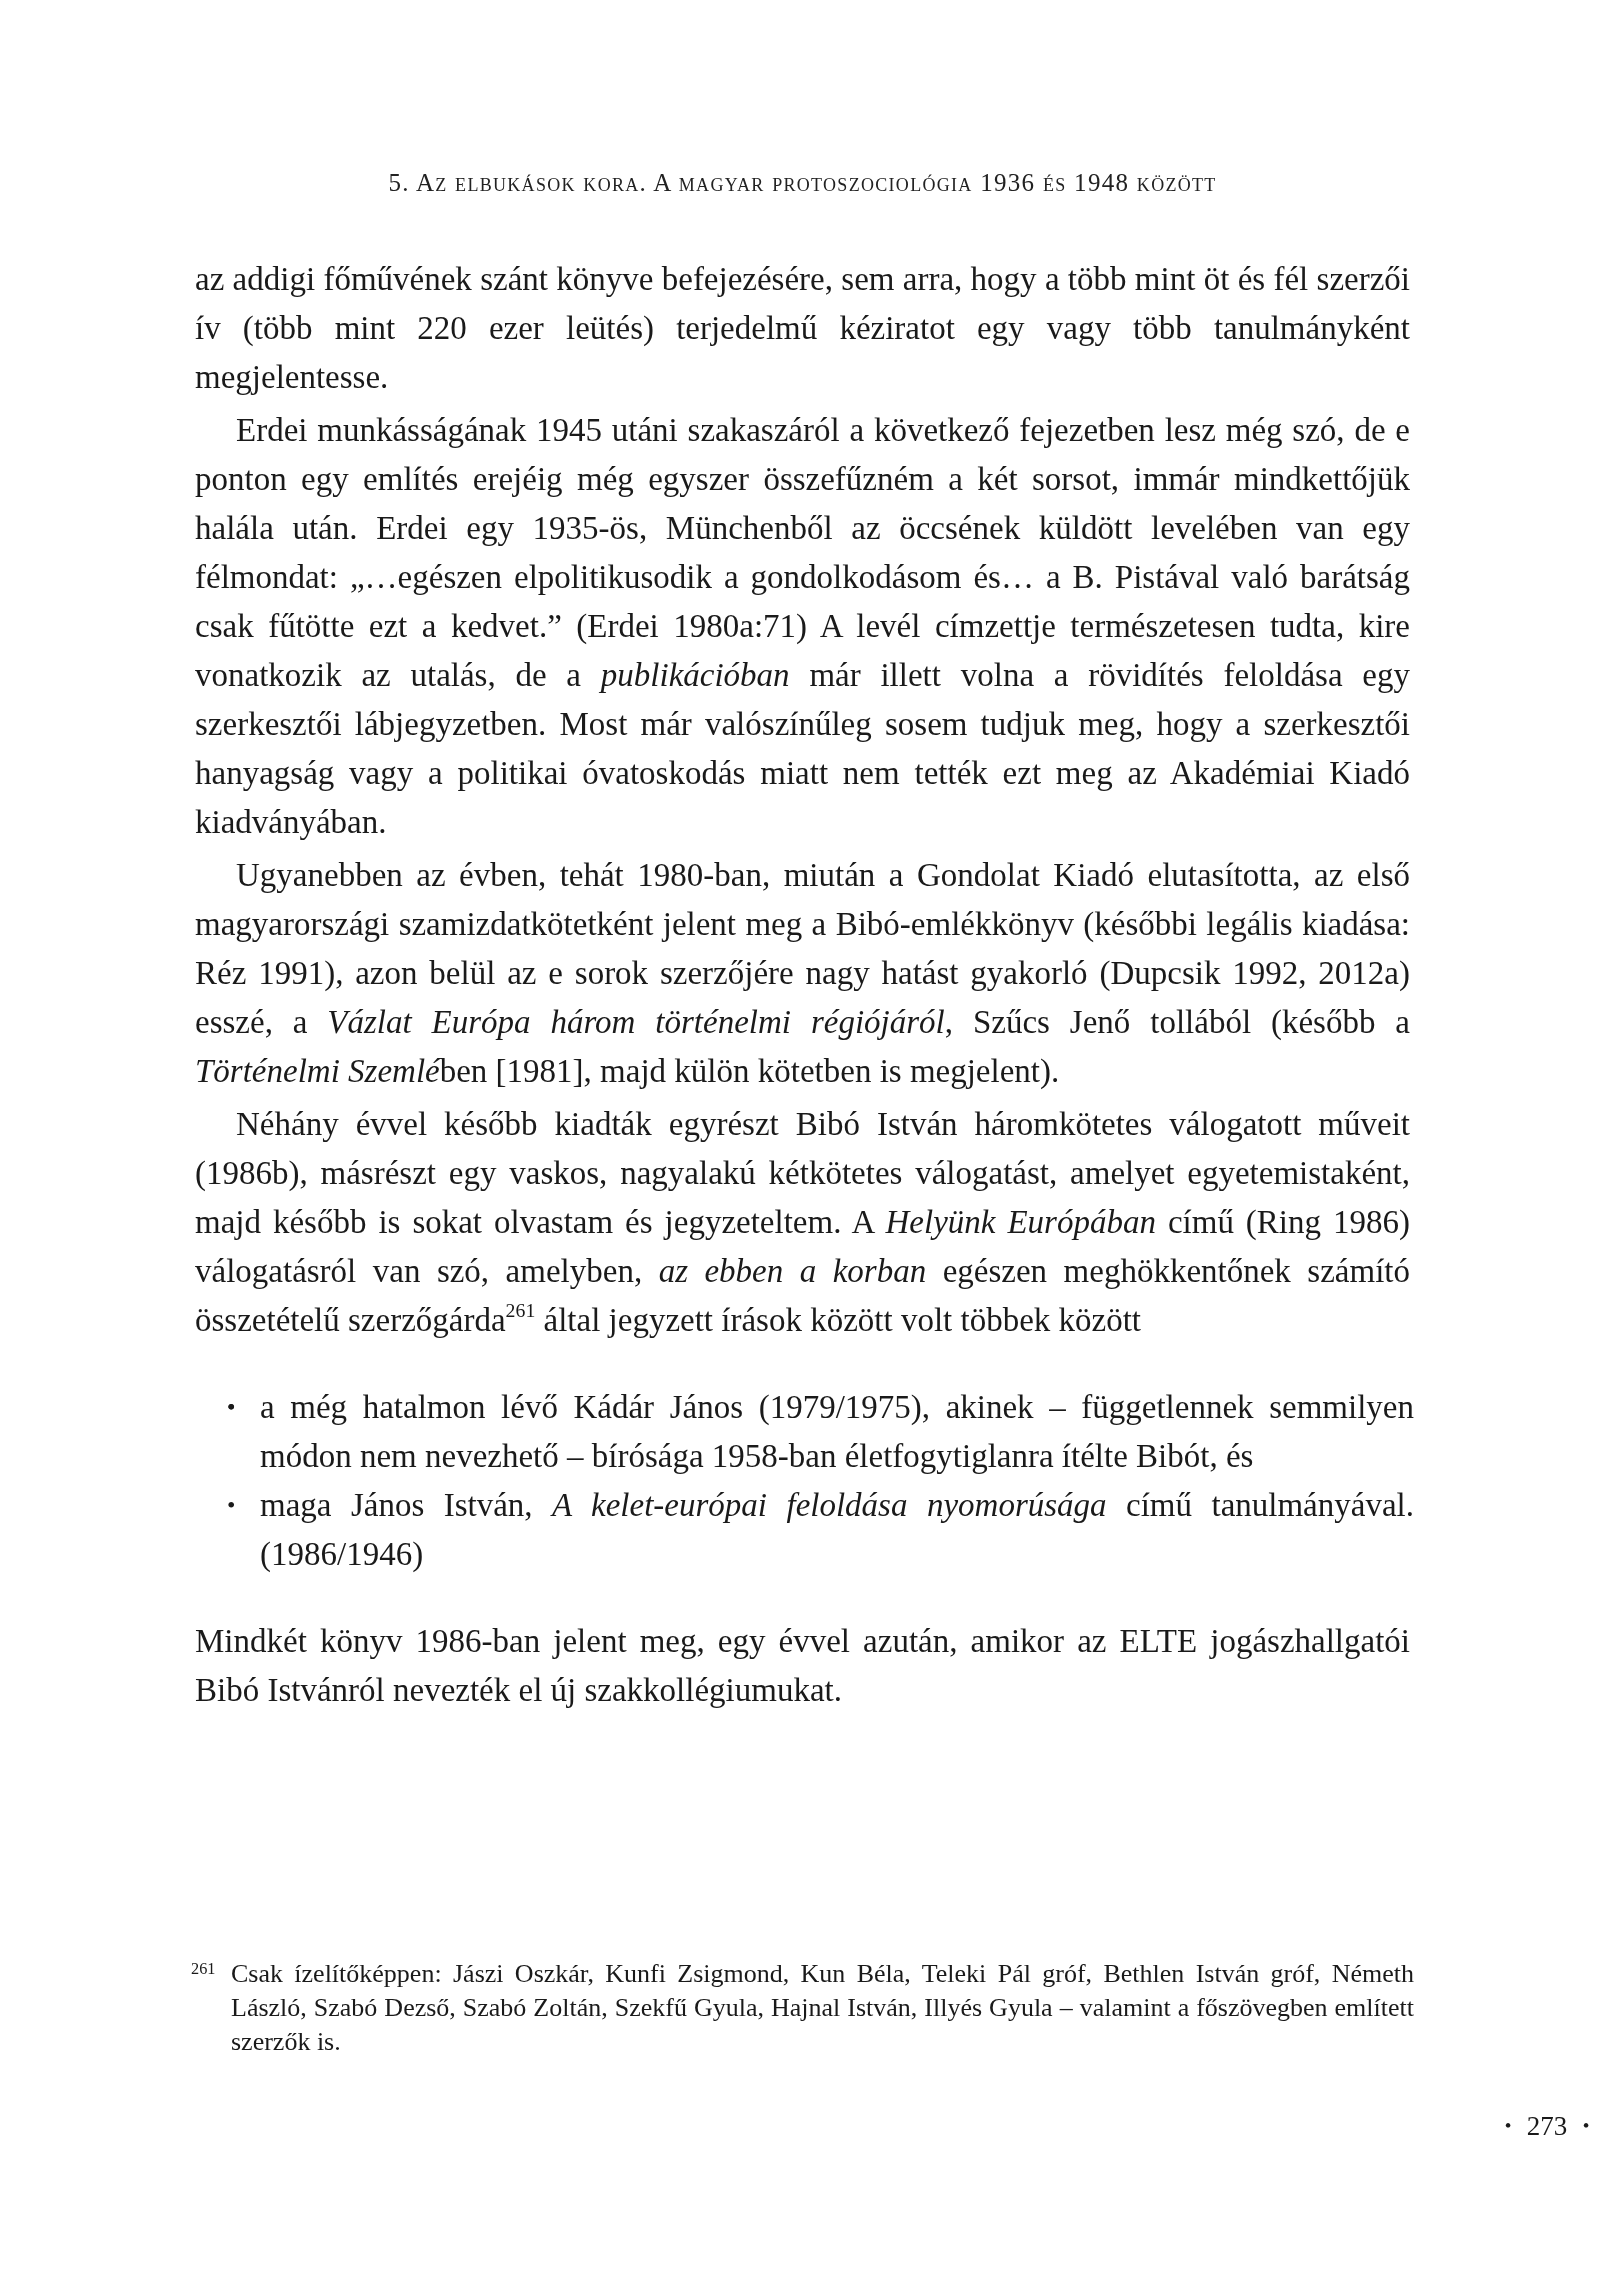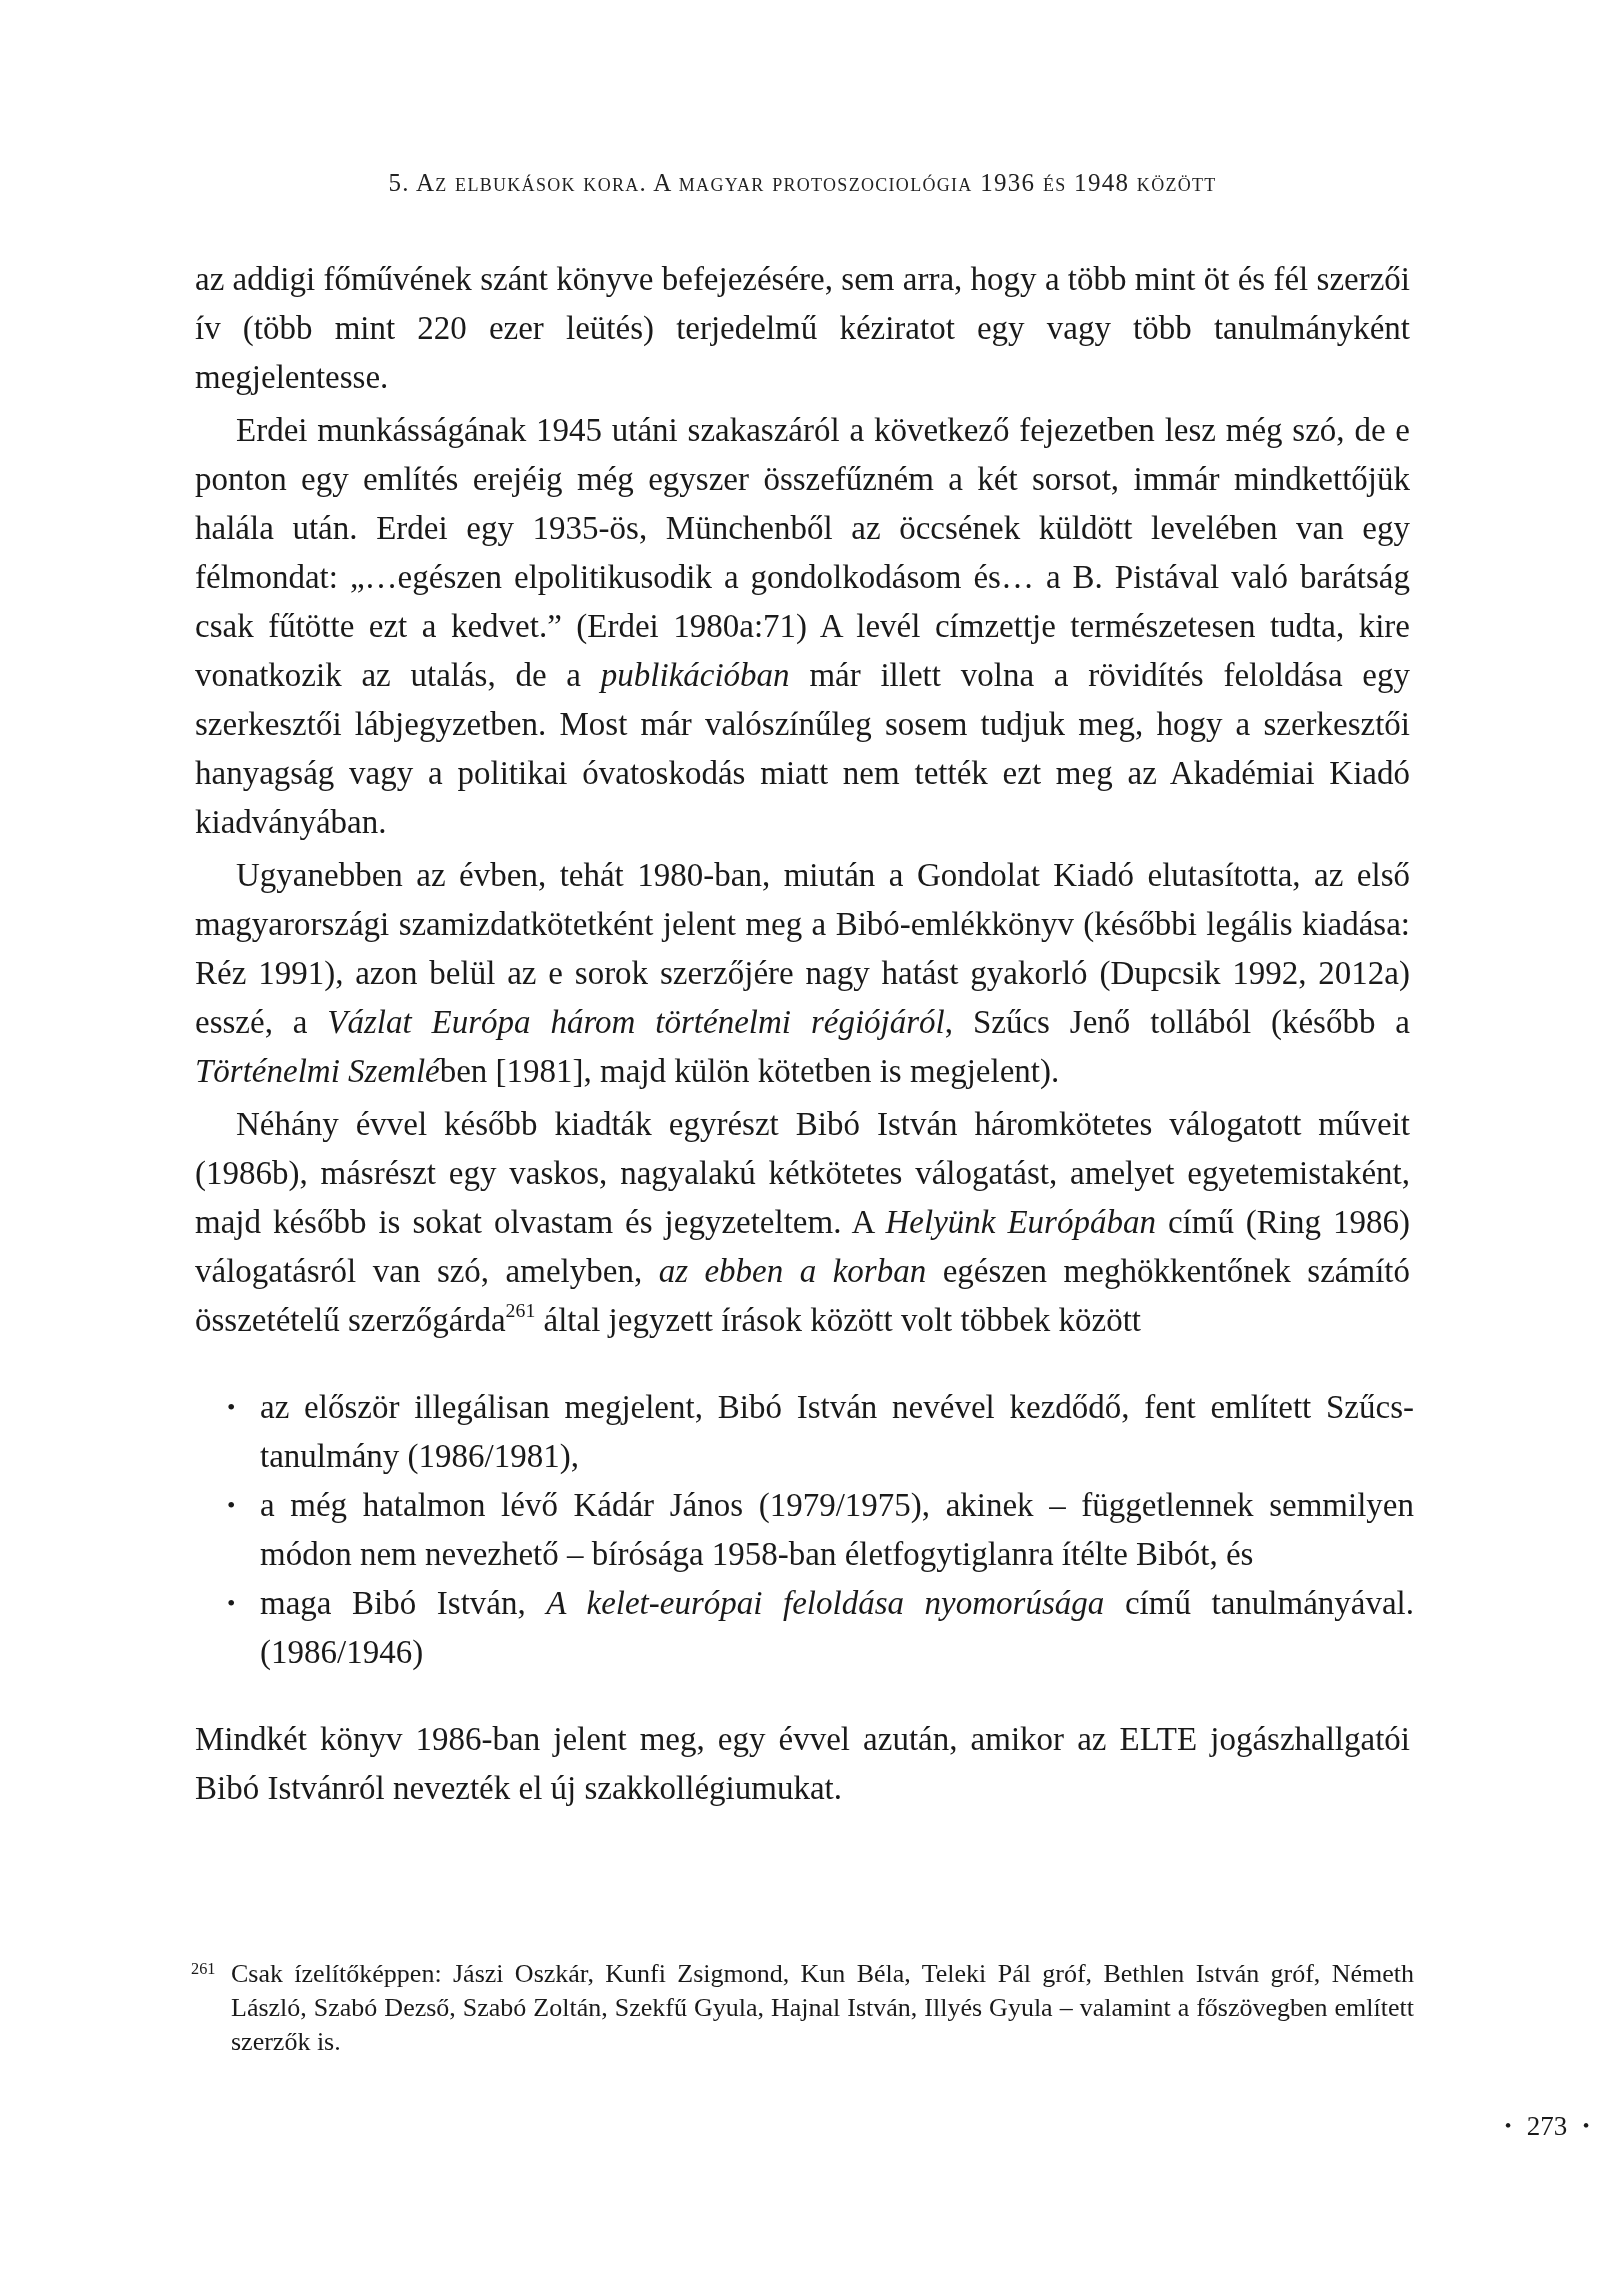--- a/index.html
+++ b/index.html
@@ -33,23 +33,23 @@
 <div class="body-text">
   <p class="no-indent">az addigi főművének szánt könyve befejezésére, sem arra, hogy a több mint öt és fél szerzői ív (több mint 220 ezer leütés) terjedelmű kéziratot egy vagy több tanulmányként megjelentesse.</p>
 
   <p class="indent"><span>Erdei munkásságának 1945 utáni szakaszáról a következő fejezetben lesz még szó, de e ponton egy említés erejéig még egyszer összefűzném a két sorsot, immár mindkettőjük halála után. Erdei egy 1935-ös, Münchenből az öccsének küldött levelében van egy félmondat: „…egészen elpolitikusodik a gondolkodásom és… a B. Pistával való barátság csak fűtötte ezt a kedvet.” (Erdei 1980a:71) A levél címzettje természetesen tudta, kire vonatkozik az utalás, de a </span><i>publikációban</i><span> már illett volna a rövidítés feloldása egy szerkesztői lábjegyzetben. Most már valószínűleg sosem tudjuk meg, hogy a szerkesztői hanyagság vagy a politikai óvatoskodás miatt nem tették ezt meg az Akadémiai Kiadó kiadványában.</span></p>
 
   <p class="indent"><span>Ugyanebben az évben, tehát 1980-ban, miután a Gondolat Kiadó elutasította, az első magyarországi szamizdatkötetként jelent meg a Bibó-emlékkönyv (későbbi legális kiadása: Réz 1991), azon belül az e sorok szerzőjére nagy hatást gyakorló (Dupcsik 1992, 2012a) esszé, a </span><i>Vázlat Európa három történelmi régiójáról</i><span>, Szűcs Jenő tollából (később a </span><i>Történelmi Szemlé</i><span>ben [1981], majd külön kötetben is megjelent).</span></p>
 
   <p class="indent"><span>Néhány évvel később kiadták egyrészt Bibó István háromkötetes válogatott műveit (1986b), másrészt egy vaskos, nagyalakú kétkötetes válogatást, amelyet egyetemistaként, majd később is sokat olvastam és jegyzeteltem. A </span><i>Helyünk Európában</i><span> című (Ring 1986) válogatásról van szó, amelyben, </span><i>az ebben a korban</i><span> egészen meghökkentőnek számító összetételű szerzőgárda</span><sup>261</sup><span> által jegyzett írások között volt többek között</span></p>
 
   <ul class="bullets">
-    <li><span class="bullet">•</span><span>az először illegálisan megjelent, Bibó István nevével kezdődő, fent említett Szűcs-tanulmány (1986/1981),</span></li>
+    <li><span class="bullet">•</span></li>
     <li><span class="bullet">•</span><span>a még hatalmon lévő Kádár János (1979/1975), akinek – függetlennek semmilyen módon nem nevezhető – bírósága 1958-ban életfogytiglanra ítélte Bibót, és</span></li>
-    <li><span class="bullet">•</span><span>maga Bibó István, </span><i>A kelet-európai feloldása nyomorúsága</i><span> című tanulmányával. (1986/1946)</span></li>
+    <li><span class="bullet">•</span><span>maga János István, </span><i>A kelet-európai feloldása nyomorúsága</i><span> című tanulmányával. (1986/1946)</span></li>
   </ul>
 
   <p class="no-indent final">Mindkét könyv 1986-ban jelent meg, egy évvel azután, amikor az ELTE jogászhallgatói Bibó Istvánról nevezték el új szakkollégiumukat.</p>
 </div>
 
 <div class="footnote">
   <span class="fn-num">261</span>
   <span class="fn-text">Csak ízelítőképpen: Jászi Oszkár, Kunfi Zsigmond, Kun Béla, Teleki Pál gróf, Bethlen István gróf, Németh László, Szabó Dezső, Szabó Zoltán, Szekfű Gyula, Hajnal István, Illyés Gyula – valamint a főszövegben említett szerzők is.</span>
 </div>
 

